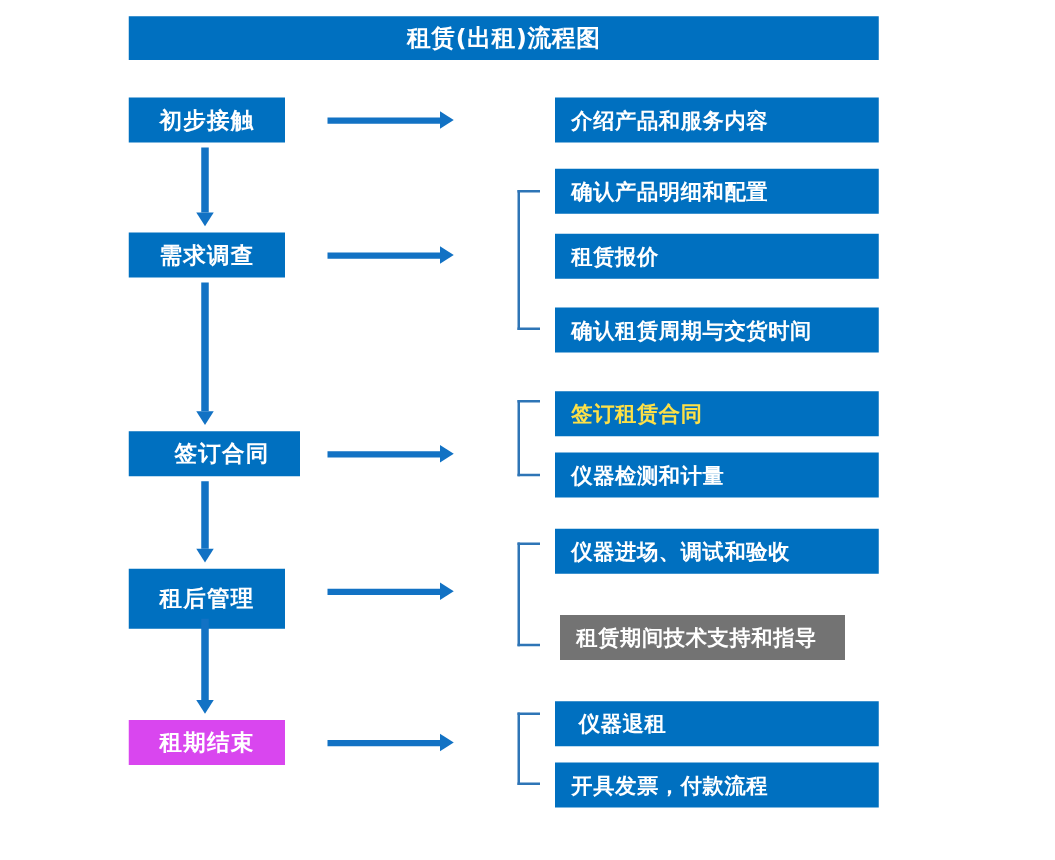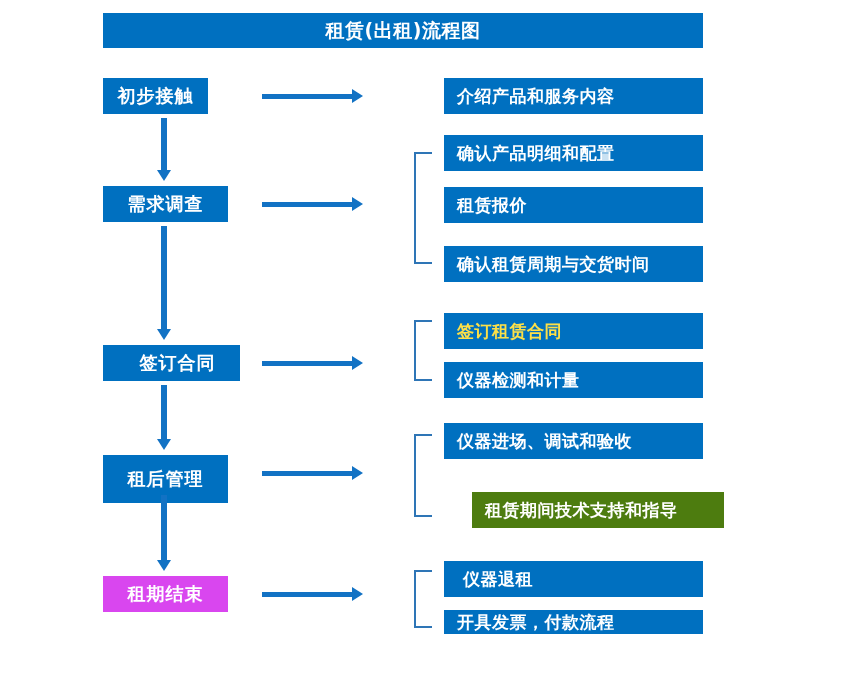--- a/index.html
+++ b/index.html
@@ -85,21 +85,21 @@
   .bracket .stub.top{top:0;}
   .bracket .stub.bottom{bottom:0;}
 </style>
 </head>
 <body style="background: rgb(255, 255, 255);">
 
 <div id="canvas">
 
   <div class="title-bar" style="left: 103px; top: 13px; width: 600px; height: 35px; background: rgb(0, 112, 192); color: rgb(255, 255, 255);">租赁(出租)流程图</div>
 
-  <div class="stage-box" style="left: 103px; top: 78px; width: 105px; height: 36px; background: rgb(0, 112, 192); color: rgb(255, 255, 255);">初步接触</div>
+  <div class="stage-box" style="left: 103px; top: 78px; width: 125px; height: 36px; background: rgb(0, 112, 192); color: rgb(255, 255, 255);">初步接触</div>
   <div class="stage-box" style="left: 103px; top: 186px; width: 125px; height: 36px; background: rgb(0, 112, 192); color: rgb(255, 255, 255);">需求调查</div>
   <div class="stage-box" style="left: 103px; top: 345px; width: 125px; height: 36px; background: rgb(0, 112, 192); color: rgb(255, 255, 255); padding-left: 12px;">签订合同</div>
   <div class="stage-box" style="left: 103px; top: 455px; width: 125px; height: 48px; background: rgb(0, 112, 192); color: rgb(255, 255, 255);">租后管理</div>
   <div class="stage-box" style="left: 103px; top: 576px; width: 125px; height: 36px; background: #d946ef; color: rgb(255, 255, 255);">租期结束</div>
 
   <div class="v-arrow" style="left:157px;top:118px;height:64px;">
     <div class="shaft" style="height: 52px; background: rgb(18, 114, 196);"></div>
     <div class="head" style="top: 52px; border-top-color: rgb(18, 114, 196);"></div>
   </div>
   <div class="v-arrow" style="left:157px;top:226px;height:115px;">
@@ -157,17 +157,17 @@
       <div class="stub bottom" style="background: rgb(46, 117, 182);"></div>
   </div>
 
   <div class="task-box" style="left: 444px; top: 78px; width: 259px; height: 36px; background: rgb(0, 112, 192); color: rgb(255, 255, 255);">介绍产品和服务内容</div>
   <div class="task-box" style="left: 444px; top: 135px; width: 259px; height: 36px; background: rgb(0, 112, 192); color: rgb(255, 255, 255);">确认产品明细和配置</div>
   <div class="task-box" style="left: 444px; top: 187px; width: 259px; height: 36px; background: rgb(0, 112, 192); color: rgb(255, 255, 255);">租赁报价</div>
   <div class="task-box" style="left: 444px; top: 246px; width: 259px; height: 36px; background: rgb(0, 112, 192); color: rgb(255, 255, 255);">确认租赁周期与交货时间</div>
   <div class="task-box" style="left: 444px; top: 313px; width: 259px; height: 36px; background: rgb(0, 112, 192); color: #fde047;">签订租赁合同</div>
   <div class="task-box" style="left: 444px; top: 362px; width: 259px; height: 36px; background: rgb(0, 112, 192); color: rgb(255, 255, 255);">仪器检测和计量</div>
   <div class="task-box" style="left: 444px; top: 423px; width: 259px; height: 36px; background: rgb(0, 112, 192); color: rgb(255, 255, 255);">仪器进场、调试和验收</div>
-  <div class="task-box" style="left: 472px; top: 492px; width: 252px; height: 36px; background: #4d7c0f; color: rgb(255, 255, 255);">租赁期间技术支持和指导</div>
+  <div class="task-box" style="left: 448px; top: 492px; width: 228px; height: 36px; background: #737373; color: rgb(255, 255, 255);">租赁期间技术支持和指导</div>
   <div class="task-box" style="left: 444px; top: 561px; width: 259px; height: 36px; background: rgb(0, 112, 192); color: rgb(255, 255, 255); padding-left: 19px;">仪器退租</div>
-  <div class="task-box" style="left: 444px; top: 610px; width: 259px; height: 24px; background: rgb(0, 112, 192); color: rgb(255, 255, 255);">开具发票，付款流程</div>
+  <div class="task-box" style="left: 444px; top: 610px; width: 259px; height: 36px; background: rgb(0, 112, 192); color: rgb(255, 255, 255);">开具发票，付款流程</div>
 
 </div>
 
 </body></html>

